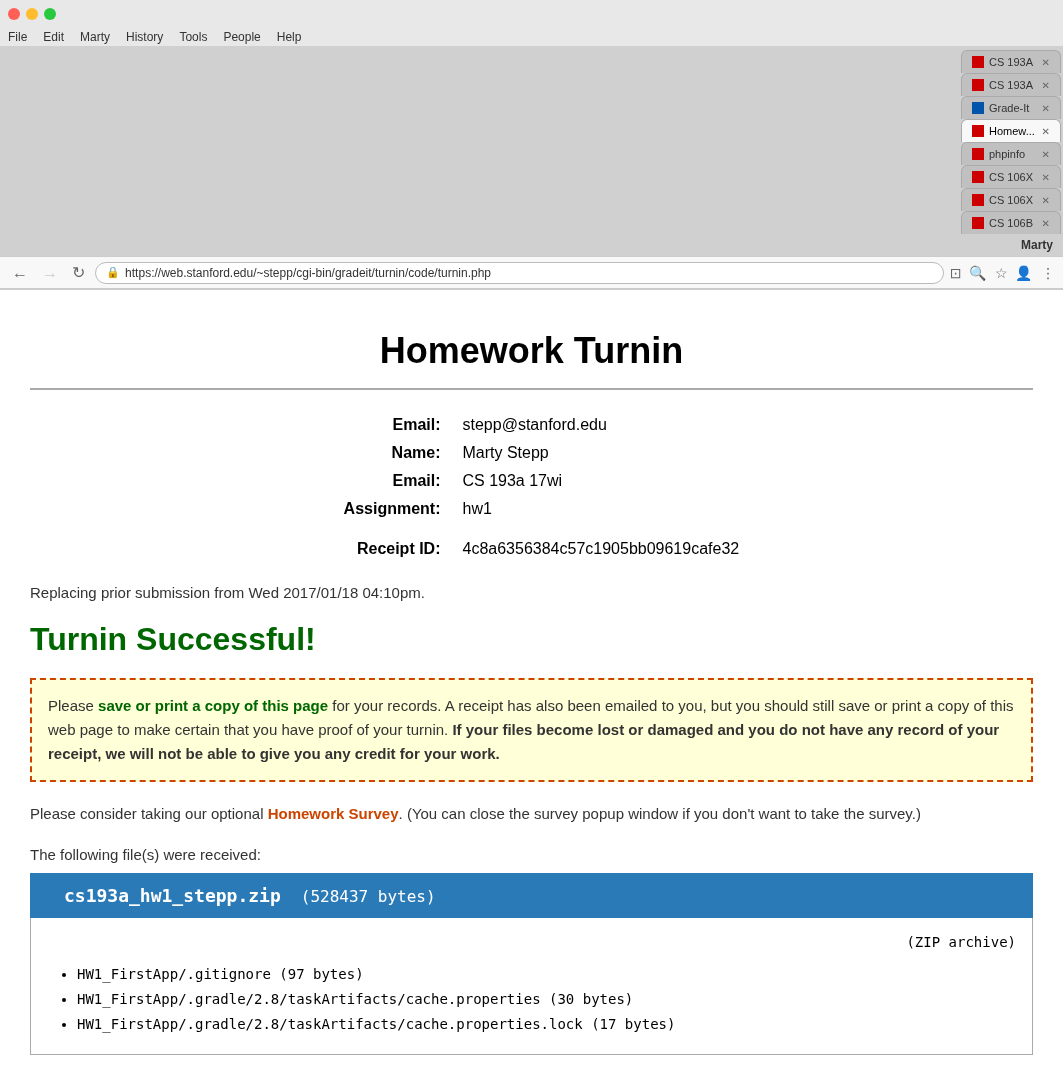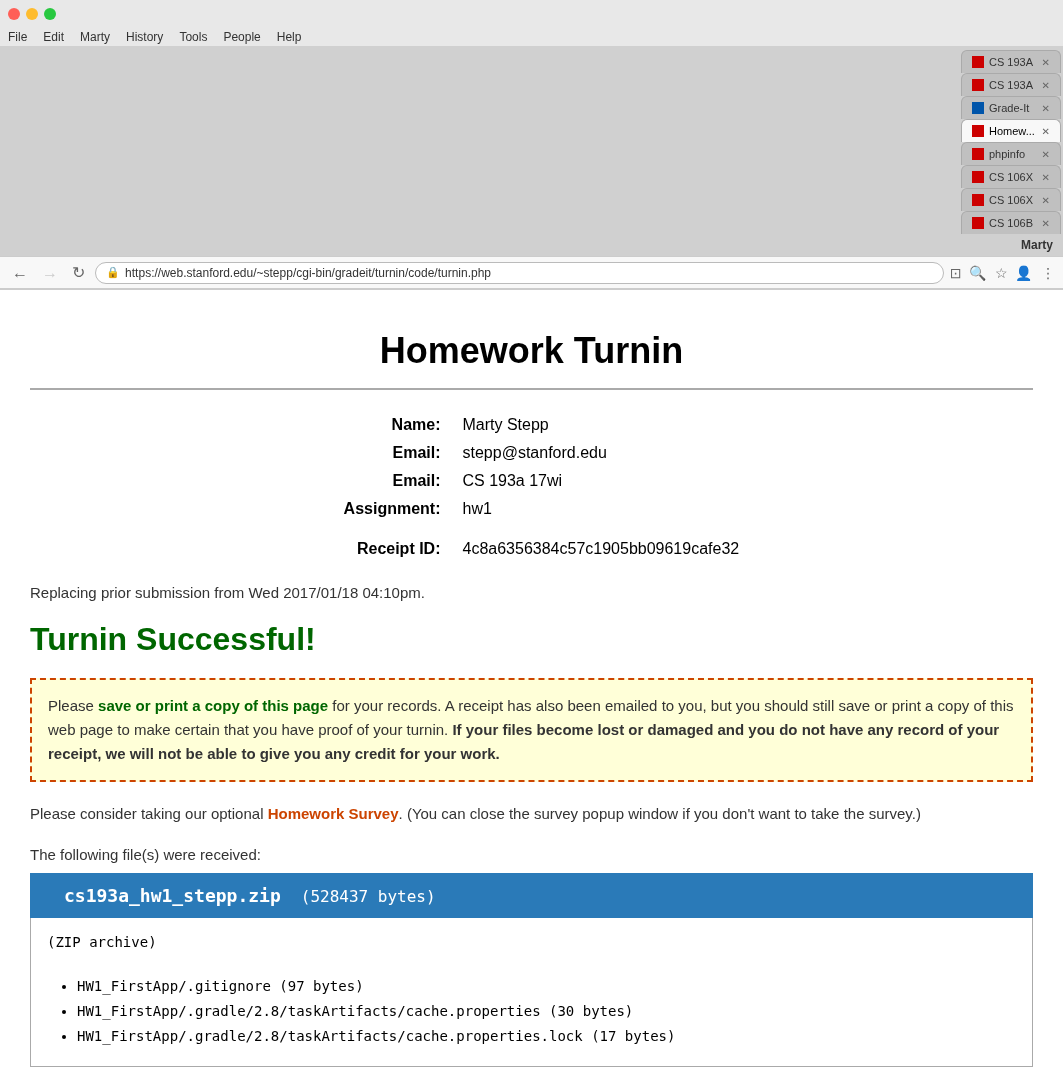--- a/index.html
+++ b/index.html
@@ -215,21 +215,22 @@
     }
     .file-body {
       border: 1px solid #aaa;
       border-top: none;
       padding: 16px;
       font-family: monospace;
       font-size: 14px;
       background: white;
     }
     .file-type {
-      margin-bottom: 24px;
+      margin-bottom: 12px;
+      text-align: right;
     }
     .file-list {
       list-style-type: disc;
       padding-left: 30px;
       line-height: 1.8;
     }
   </style>
 </head>
 <body>
 
@@ -310,26 +311,26 @@
     </div>
   </div>
 </div>
 
 <div class="page-content">
   <h1 class="page-title">Homework Turnin</h1>
 
   <table class="info-table">
     <tbody>
         <tr>
+      <td class="label">Email:</td>
+      <td class="value">stepp@stanford.edu</td>
+    </tr>
+    <tr>
       <td class="label">Name:</td>
       <td class="value">Marty Stepp</td>
-    </tr>
-    <tr>
-      <td class="label">Email:</td>
-      <td class="value">stepp@stanford.edu</td>
     </tr>
     <tr>
       <td class="label">Email:</td>
       <td class="value">CS 193a 17wi</td>
     </tr>
     <tr>
       <td class="label">Assignment:</td>
       <td class="value">hw1</td>
     </tr>
     <tr class="receipt-row">

